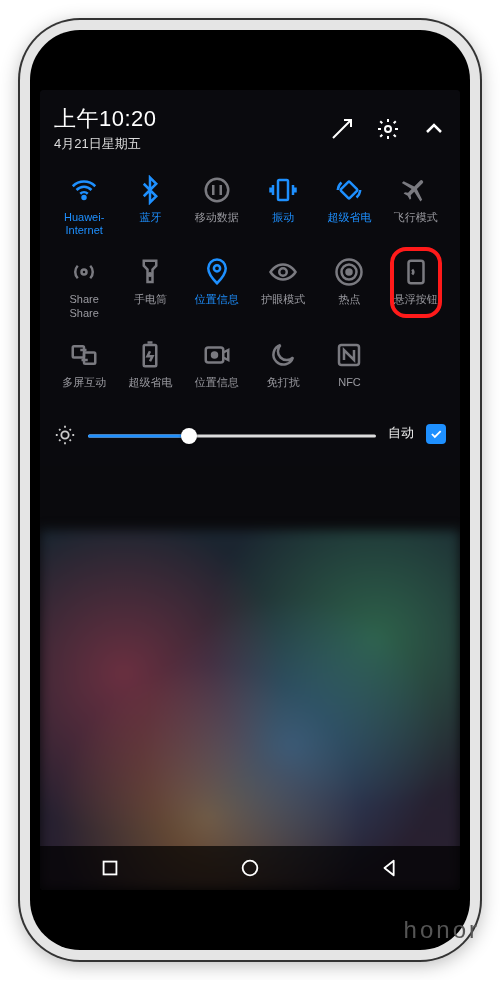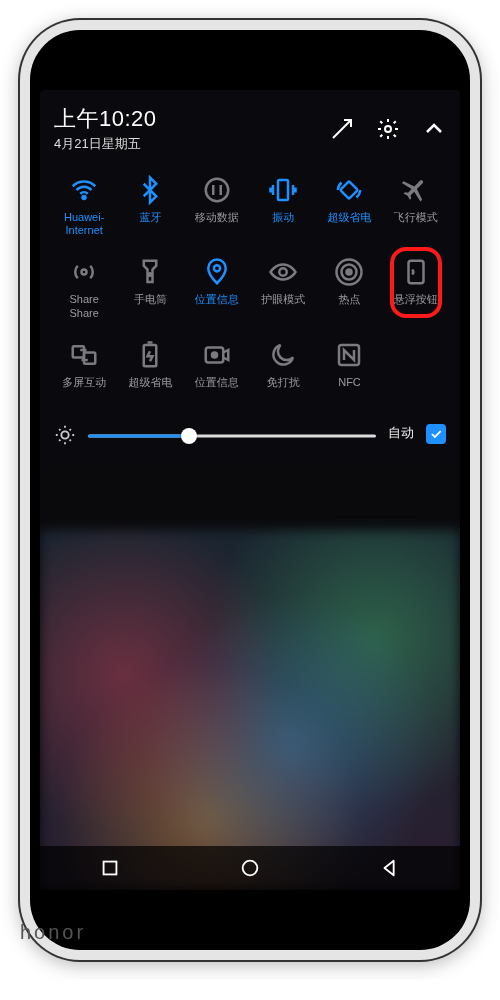--- a/index.html
+++ b/index.html
@@ -188,23 +188,23 @@
     background: rgba(0,0,0,0.7);
     display: flex;
     align-items: center;
     justify-content: space-around;
   }
   .nav-btn { width: 22px; height: 22px; color: #fff; display:flex; align-items:center; justify-content:center; }
   .brand {
     position: absolute;
     bottom: 16px;
     left: 0; right: 0;
-    text-align: left;
+    text-align: right;
     color: #555;
-    font-size: 20px;
+    font-size: 24px;
     letter-spacing: 3px;
     font-weight: 300;
   }
   svg { width: 100%; height: 100%; }
 </style>
 </head>
 <body>
 
 <div class="phone">
   <div class="speaker"></div>

